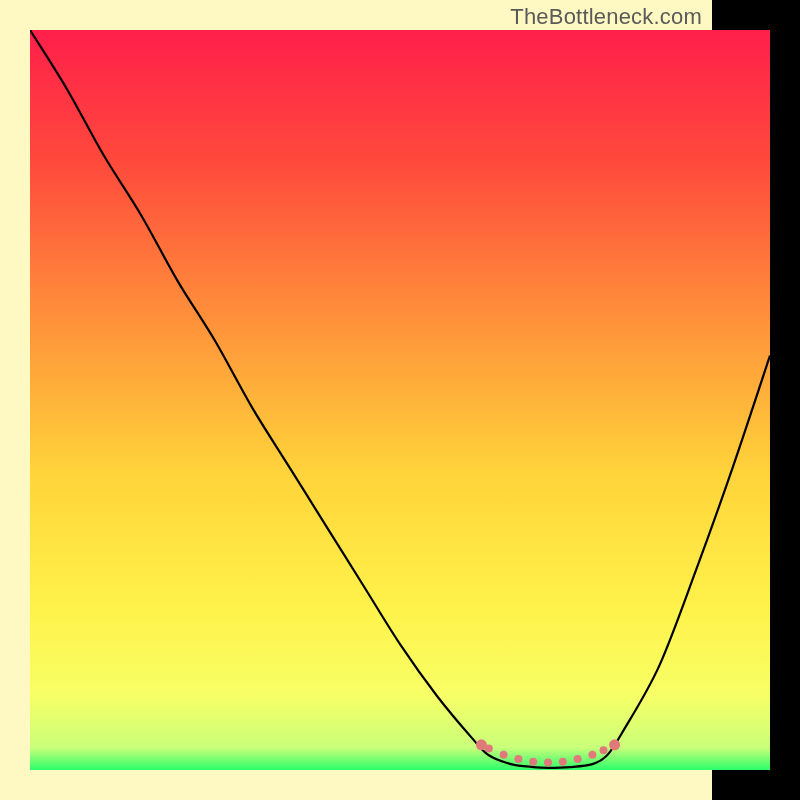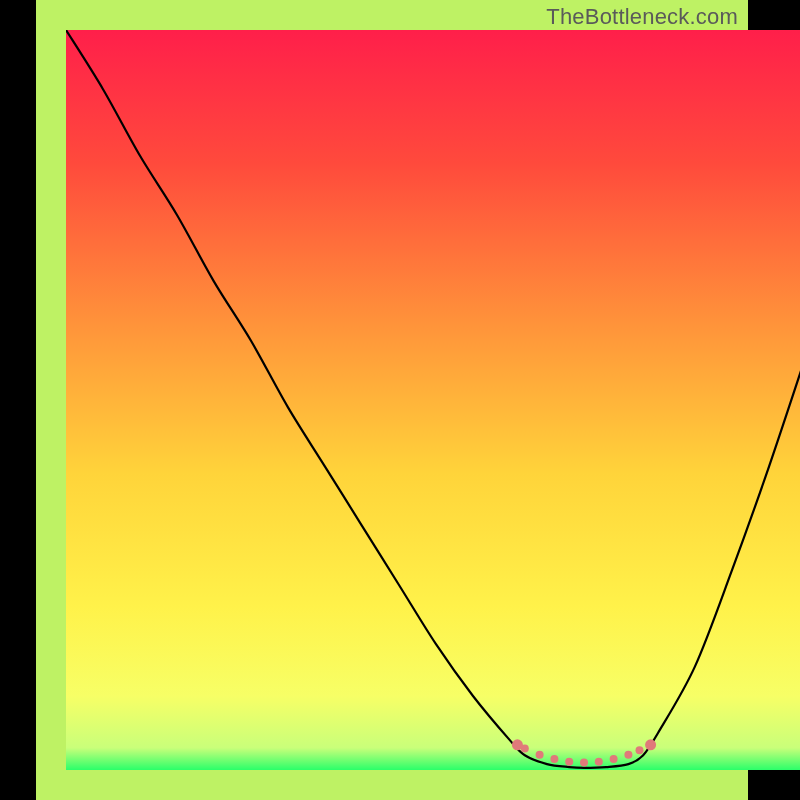--- a/index.html
+++ b/index.html
@@ -8,22 +8,21 @@
     width: 800px;
     height: 800px;
     background: #000;
     overflow: hidden;
     font-family: Arial, Helvetica, sans-serif;
   }
   .container {
     position: relative;
     width: 712px;
     height: 800px;
-    background: #bef264;
-    margin-left: 36px;
+    background: #fef9c3;
   }
   .watermark {
     position: absolute;
     top: 4px;
     right: 10px;
     color: #5a5a5a;
     font-size: 22px;
     font-weight: 500;
     letter-spacing: 0.2px;
     z-index: 10;

